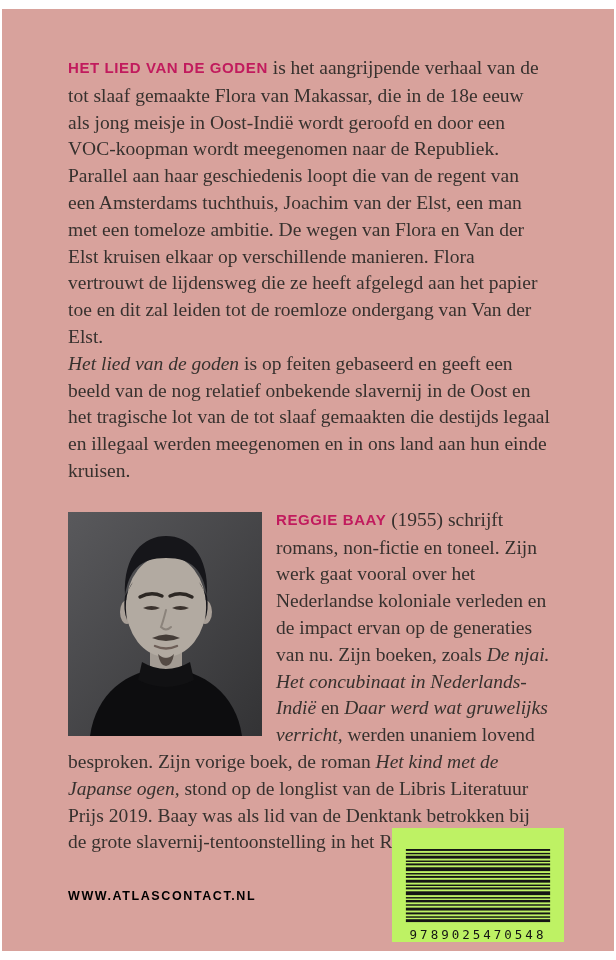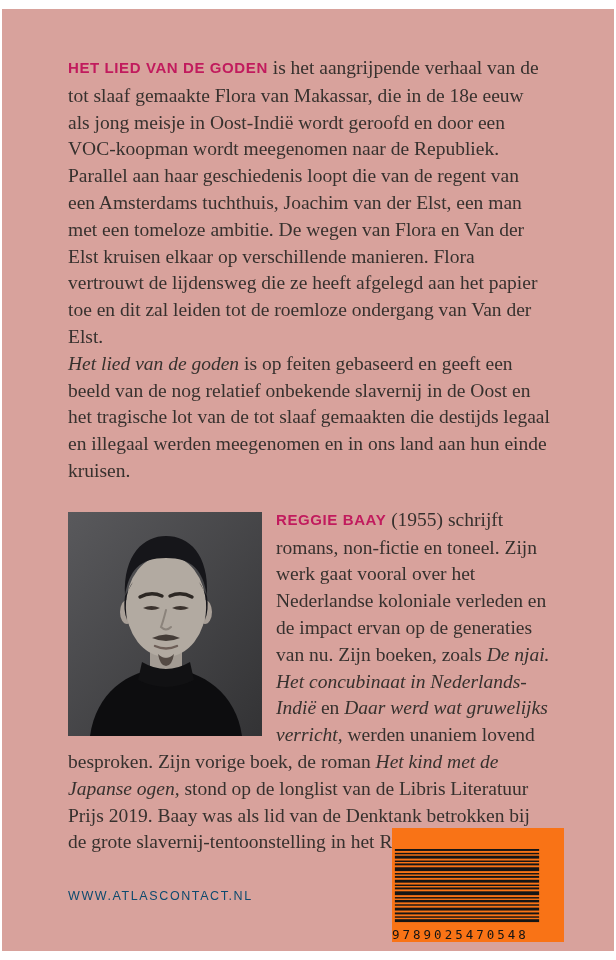--- a/index.html
+++ b/index.html
@@ -44,32 +44,33 @@
     width:194px; height:224px;
     margin:5px 14px 4px 0;
     background:#4a4a4c;
     overflow:hidden;
   }
   .author-photo svg { display:block; }
   .site-link {
     position:absolute;
     left:66px; bottom:48px;
     font-family:"Liberation Sans","DejaVu Sans",sans-serif;
-    font-weight:normal;
+    font-weight:bold;
     font-size:12.5px;
     letter-spacing:1.6px;
-    color:#0c4a6e;
+    color:#000000;
   }
   .barcode-box {
     position:absolute;
     right:50px; bottom:9px;
     width:172px; height:114px;
-    background:#f97316;
+    background:#bef264;
     display:flex;
     flex-direction:column;
+    align-items:center;
     justify-content:flex-start;
     padding-top:21px;
   }
   .isbn {
     margin-top:3px;
     font-family:"DejaVu Sans Mono","Liberation Mono",monospace;
     font-size:12.5px;
     letter-spacing:3px;
     color:#141414;
     white-space:nowrap;

